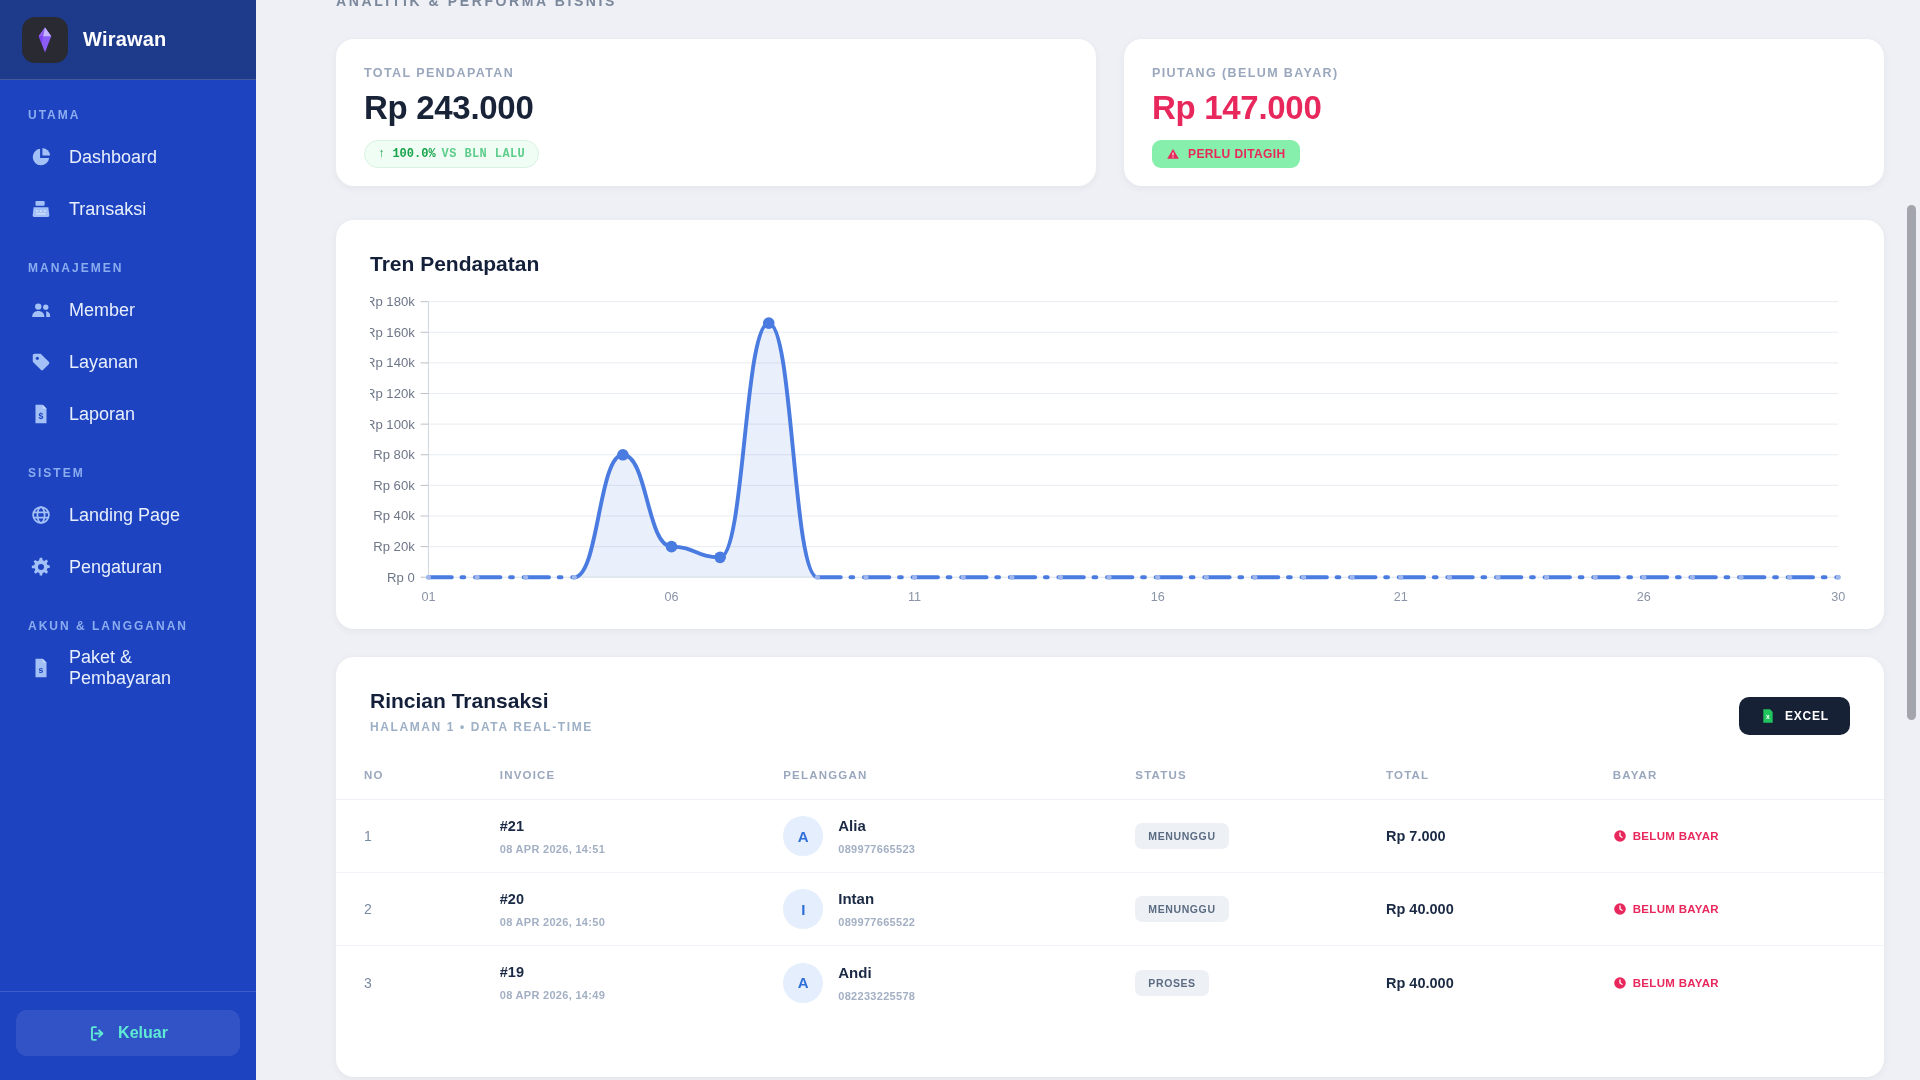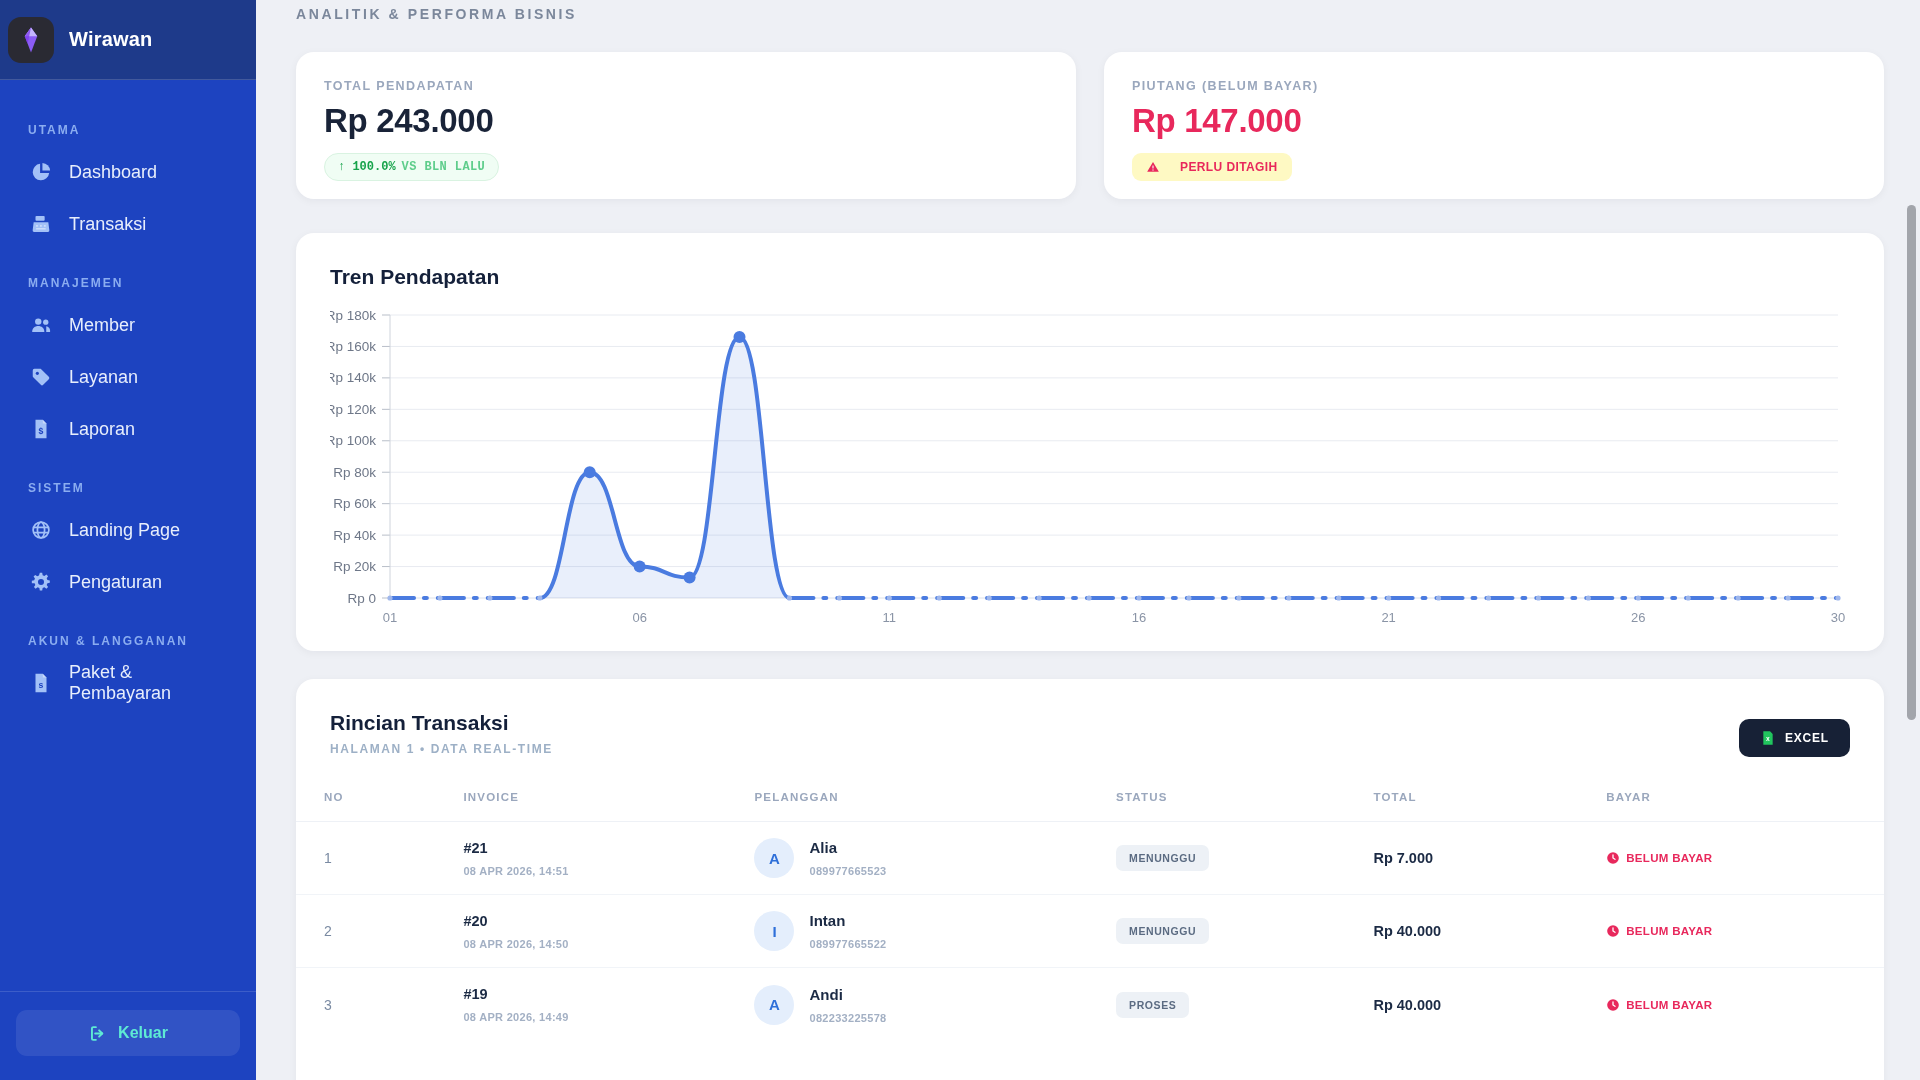--- a/index.html
+++ b/index.html
@@ -10,54 +10,54 @@
     display:flex;
     color:#172038;
   }
   :root{
     --sidebar:#1d43c0; --sidebar-head:#1e3a8a; --line-blue:#4a7be0;
     --green:#16a34a; --rose:#e8285c; --dark:#172136; --muted:#9aa7bd;
   }
   
   .sidebar { width:256px; background:var(--sidebar); display:flex; flex-direction:column; flex-shrink:0; }
   .side-header { height:80px; background:var(--sidebar-head); display:flex; align-items:center; gap:15px;
-    padding:0 8px; border-bottom:1px solid rgba(255,255,255,.16); }
+    padding:0 22px; border-bottom:1px solid rgba(255,255,255,.16); }
   .logo-box { width:46px; height:46px; border-radius:13px; background:#2a2a33; display:flex; align-items:center; justify-content:center; }
   .logo-box svg { width:30px; height:30px; }
   .brand-name { color:#fff; font-size:20px; font-weight:bold; letter-spacing:.2px; }
-  .side-nav { flex:1; padding:17px 18px; overflow:hidden; }
+  .side-nav { flex:1; padding:2px 18px; overflow:hidden; }
   .section-label { margin:26px 10px 9px; font-size:12px; font-weight:bold; letter-spacing:2px; color:#8badf0; }
   .nav-item { display:flex; align-items:center; gap:17px; height:52px; padding:0 12px; border-radius:11px;
     color:#e7eefc; font-size:18px; cursor:pointer; }
   .nav-ic { width:22px; height:22px; color:#a3c1f7; display:flex; }
   .nav-ic svg { width:22px; height:22px; }
   .logout-wrap { border-top:1px solid rgba(255,255,255,.14); padding:18px 16px 24px; }
   .logout-btn { width:100%; height:46px; border:none; background:rgba(255,255,255,.09); border-radius:11px;
     color:#5eead4; font-family:inherit; font-size:16px; font-weight:bold; display:flex; align-items:center;
     justify-content:center; gap:11px; cursor:pointer; }
   .logout-btn svg { width:19px; height:19px; }
   
-  .main { flex:1; padding:13px 36px 0 40px; position:relative; }
+  .main { flex:1; padding:0 36px 0 40px; position:relative;margin-left:40px; }
   .page-heading { margin-top:-7px; font-size:14px; font-weight:bold; letter-spacing:2.6px; color:#7b879b; }
   .stats-row { display:flex; gap:28px; margin-top:30px; }
   .card { background:#fff; border-radius:18px; box-shadow:0 2px 8px rgba(15,23,42,.05); }
   .stat-card { flex:1; height:147px; padding:27px 28px; display:flex; flex-direction:column; align-items:flex-start; }
   .stat-label { font-size:12.5px; font-weight:bold; letter-spacing:1.4px; color:var(--muted); }
   .stat-value { margin-top:9px; font-size:33px; font-weight:bold; color:#192338; letter-spacing:-.3px; }
   .stat-value.rose { color:var(--rose); }
   .value-row { display:flex; align-items:baseline; gap:8px; }
   .stat-unit { font-size:12px; font-weight:bold; color:#8d9cb4; letter-spacing:.8px; }
   .badge-green { margin-top:13px; display:inline-flex; align-items:center; gap:6px; background:#f0fdf4;
     border:1px solid #d9f3e1; border-radius:999px; padding:6px 13px; font-size:12px; font-weight:bold;font-family:Liberation Mono, monospace; }
   .badge-green .pct { color:var(--green); }
   .badge-green .cmp { color:#5ecd8b; letter-spacing:.4px; }
   .note-blue { margin-top:16px; display:inline-flex; align-items:center; gap:8px; color:#3f7fe8;
     font-size:12.5px; font-weight:bold; letter-spacing:.4px; }
   .note-blue svg { width:17px; height:17px; }
-  .badge-rose { margin-top:13px; display:inline-flex; align-items:center; gap:20px; background:#fef9c3;
+  .badge-rose { margin-top:13px; display:inline-flex; align-items:center; gap:8px; background:#86efac;
     border-radius:9px; padding:7px 14px; color:var(--rose); font-size:12px; font-weight:bold; letter-spacing:.4px; }
   .badge-rose svg { width:14px; height:14px; }
   
   .chart-card { margin-top:34px; padding:32px 34px 18px; }
   .chart-title { font-size:21px; font-weight:bold; color:#14203a; }
   .chart-sub { margin-top:7px; font-size:12.5px; font-weight:bold; letter-spacing:1.8px; color:#86a6cc; }
   .chart-svg { display:block; width:100%; margin-top:14px; }
   
   .table-card { margin-top:28px; padding-bottom:10px; min-height:420px; }
   .table-top { display:flex; align-items:flex-start; justify-content:space-between; padding:32px 34px 26px; }

